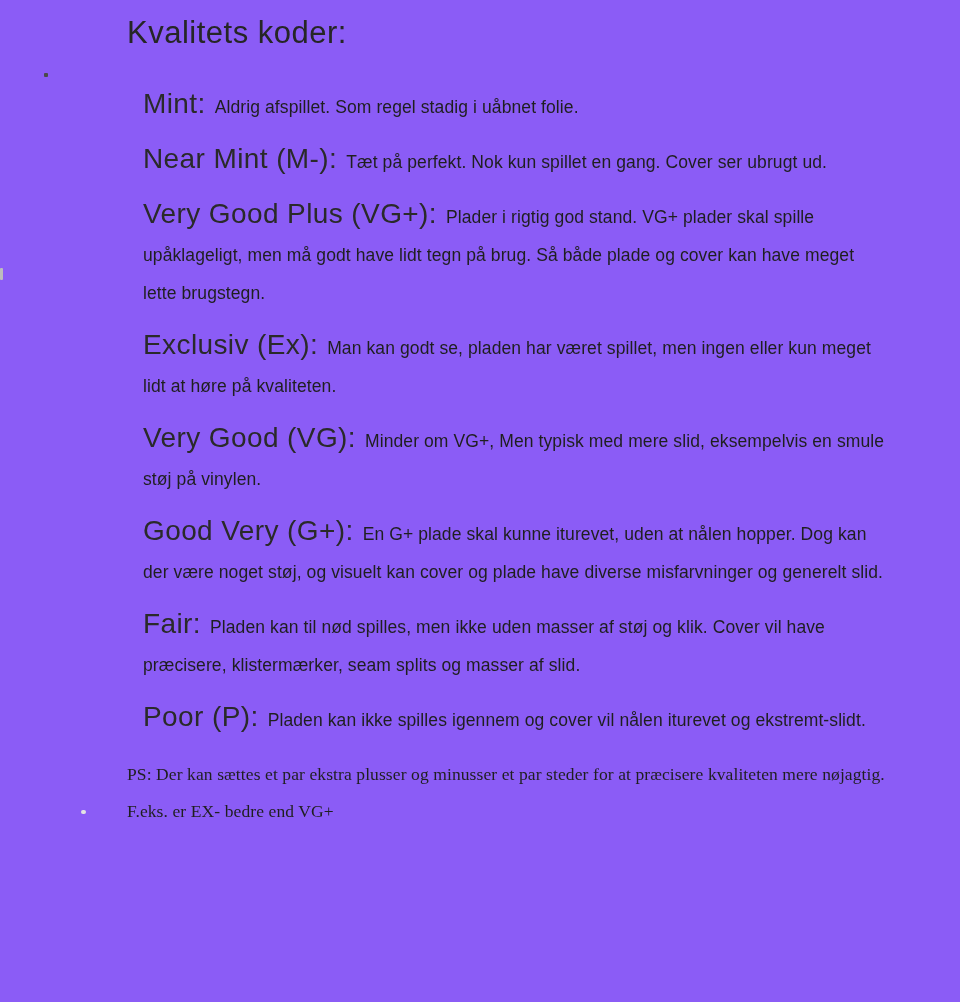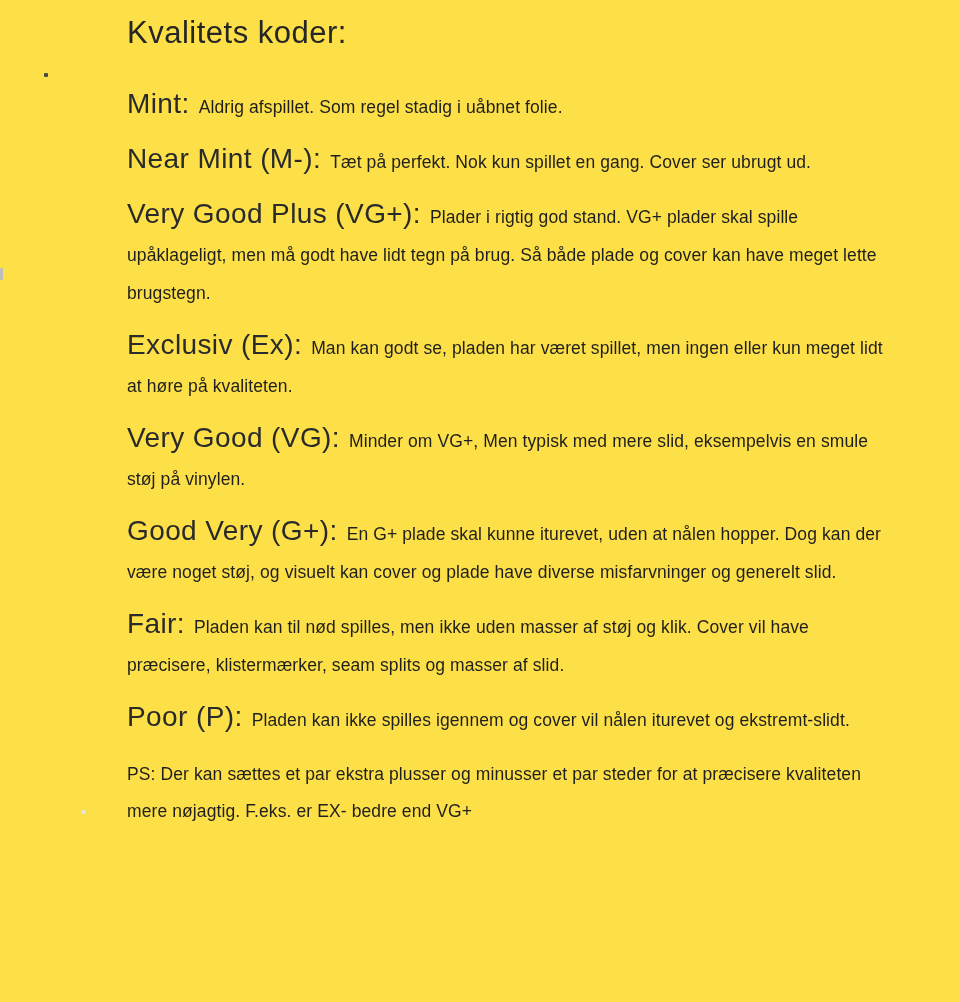--- a/index.html
+++ b/index.html
@@ -18,54 +18,55 @@
     -webkit-font-smoothing: antialiased;
   }
   .page {
     position: absolute;
     top: 0;
     left: 0;
     width: 960px;
     height: 1002px;
     box-sizing: border-box;
     padding: 12px 74px 0 127px;
-    background: #fde047;
+    background: #8b5cf6;
   }
   .doc-title {
     font-size: 31px;
     font-weight: 400;
     letter-spacing: 0.5px;
     color: #262626;
     margin: 0 0 34px 0;
     line-height: 42px;
   }
   .entry {
     font-size: 17.5px;
     line-height: 38px;
-    margin: 0 0 17px 0;
+    margin: 0 0 17px 16px;
     color: #1f1f1f;
     letter-spacing: 0.1px;
   }
   .term {
     font-size: 28px;
     line-height: 1;
     letter-spacing: 0.4px;
     color: #2a2a2a;
     margin-right: 9px;
     white-space: nowrap;
   }
   .desc {
     color: #1f1f1f;
   }
   .postscript {
     font-size: 17.5px;
     line-height: 37px;
     margin: 4px 0 0 0;
     color: #1f1f1f;
     letter-spacing: 0.1px;
+    font-family: Liberation Serif, serif;
   }
   
   .speck {
     position: absolute;
     background: #4a4a4a;
     border-radius: 1px;
   }
   .speck-dot {
     left: 44px;
     top: 73px;

